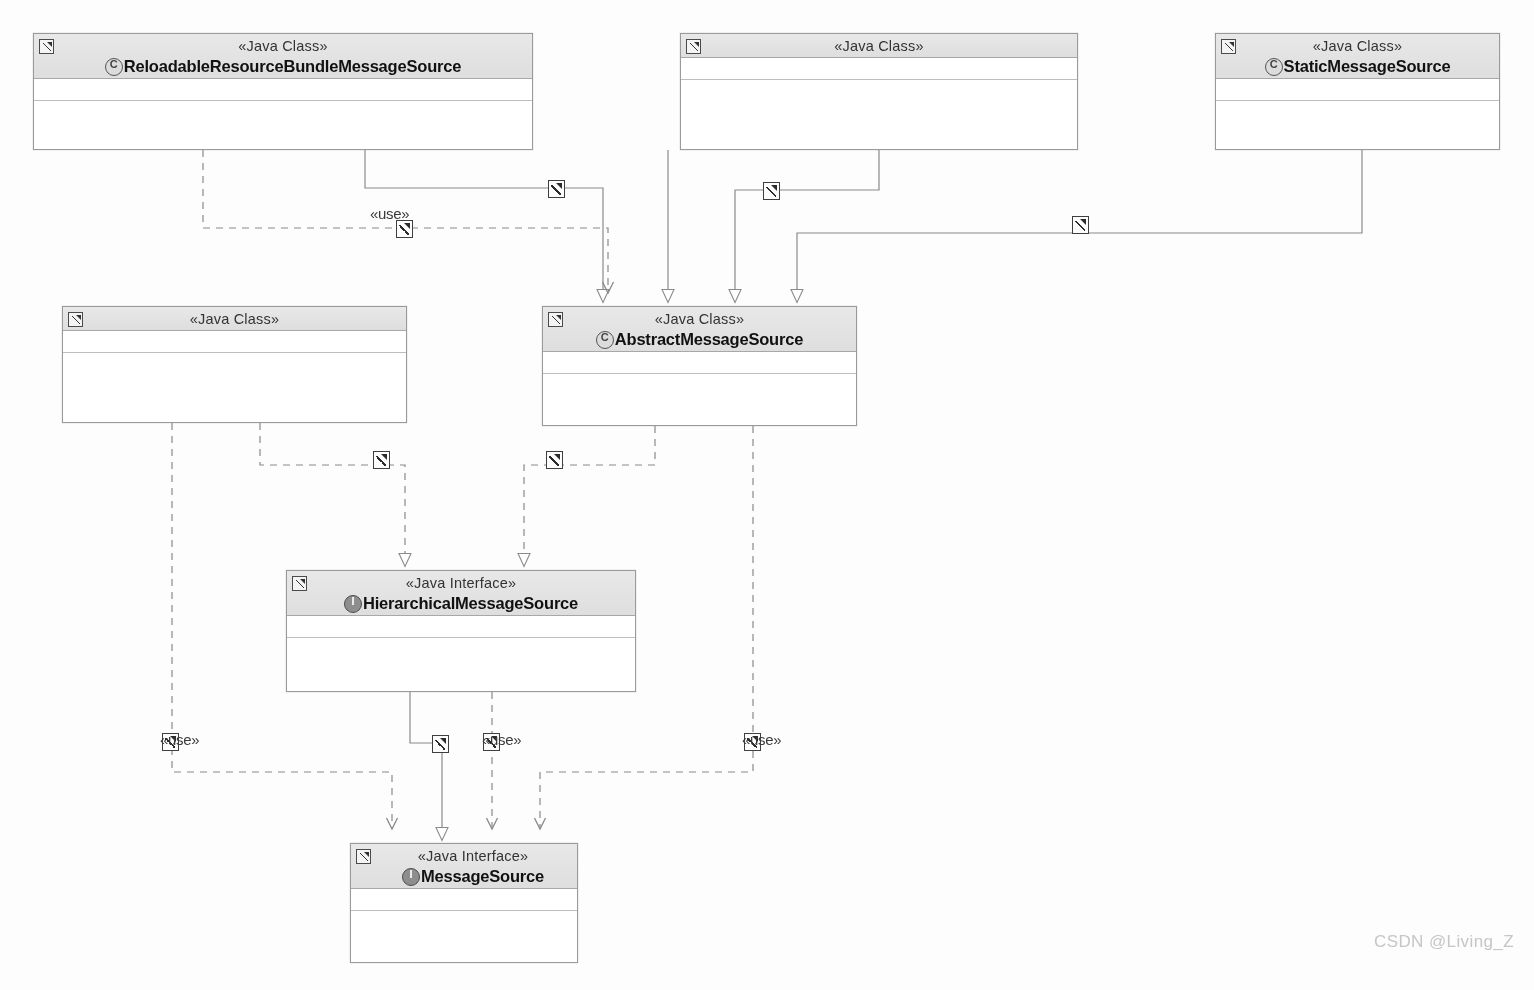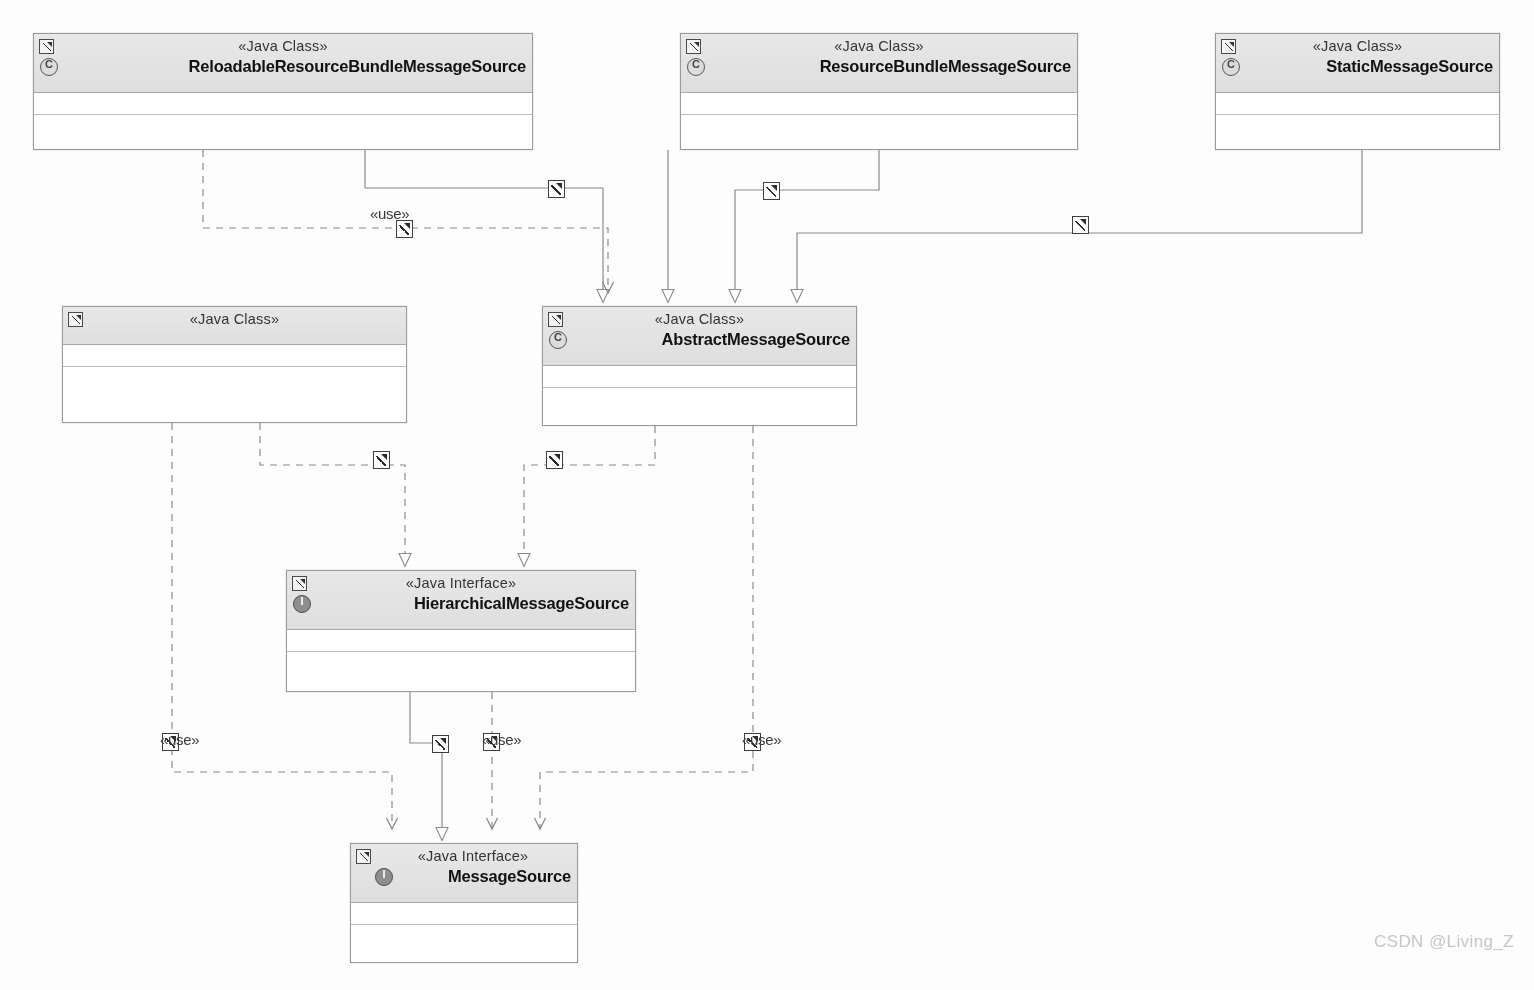--- a/index.html
+++ b/index.html
@@ -31,34 +31,34 @@
     box-sizing: border-box;
     border: 1px solid #9a9a9a;
     background: #ffffff;
     box-shadow: 0 0 0 0.5px rgba(150,150,150,0.25);
   }
   .uml-header {
     position: relative;
     background: #e3e3e3;
     background: linear-gradient(to bottom, #e8e8e8 0%, #dedede 100%);
     border-bottom: 1px solid #a8a8a8;
-    padding: 4px 6px 16px 6px;
+    padding: 4px 6px 2px 6px;
     text-align: center;
   }
   .uml-stereotype {
     font-size: 14.5px;
     color: #333333;
     letter-spacing: 0.2px;
     line-height: 17px;
     white-space: nowrap;
   }
   .uml-nameline {
     display: flex;
     align-items: center;
-    justify-content: space-between;
+    justify-content: center;
     gap: 1px;
     margin-top: 2px;
   }
   .uml-name {
     font-size: 16.5px;
     font-weight: bold;
     color: #111111;
     letter-spacing: -0.2px;
     white-space: nowrap;
   }
@@ -253,24 +253,20 @@
       </div>
     </div>
     <div class="uml-compartment"></div>
     <div class="uml-compartment last"></div>
   </div>
 
   <div class="uml-box" style="left:680px; top:33px; width:398px; height:117px;">
     <div class="uml-header">
       <div class="corner-marker"></div>
       <div class="uml-stereotype">«Java Class»</div>
-      <div class="uml-nameline">
-        <span class="glyph cls"></span>
-        <span class="uml-name">ResourceBundleMessageSource</span>
-      </div>
     </div>
     <div class="uml-compartment"></div>
     <div class="uml-compartment last"></div>
   </div>
 
   <div class="uml-box" style="left:1215px; top:33px; width:285px; height:117px;">
     <div class="uml-header">
       <div class="corner-marker"></div>
       <div class="uml-stereotype">«Java Class»</div>
       <div class="uml-nameline">

